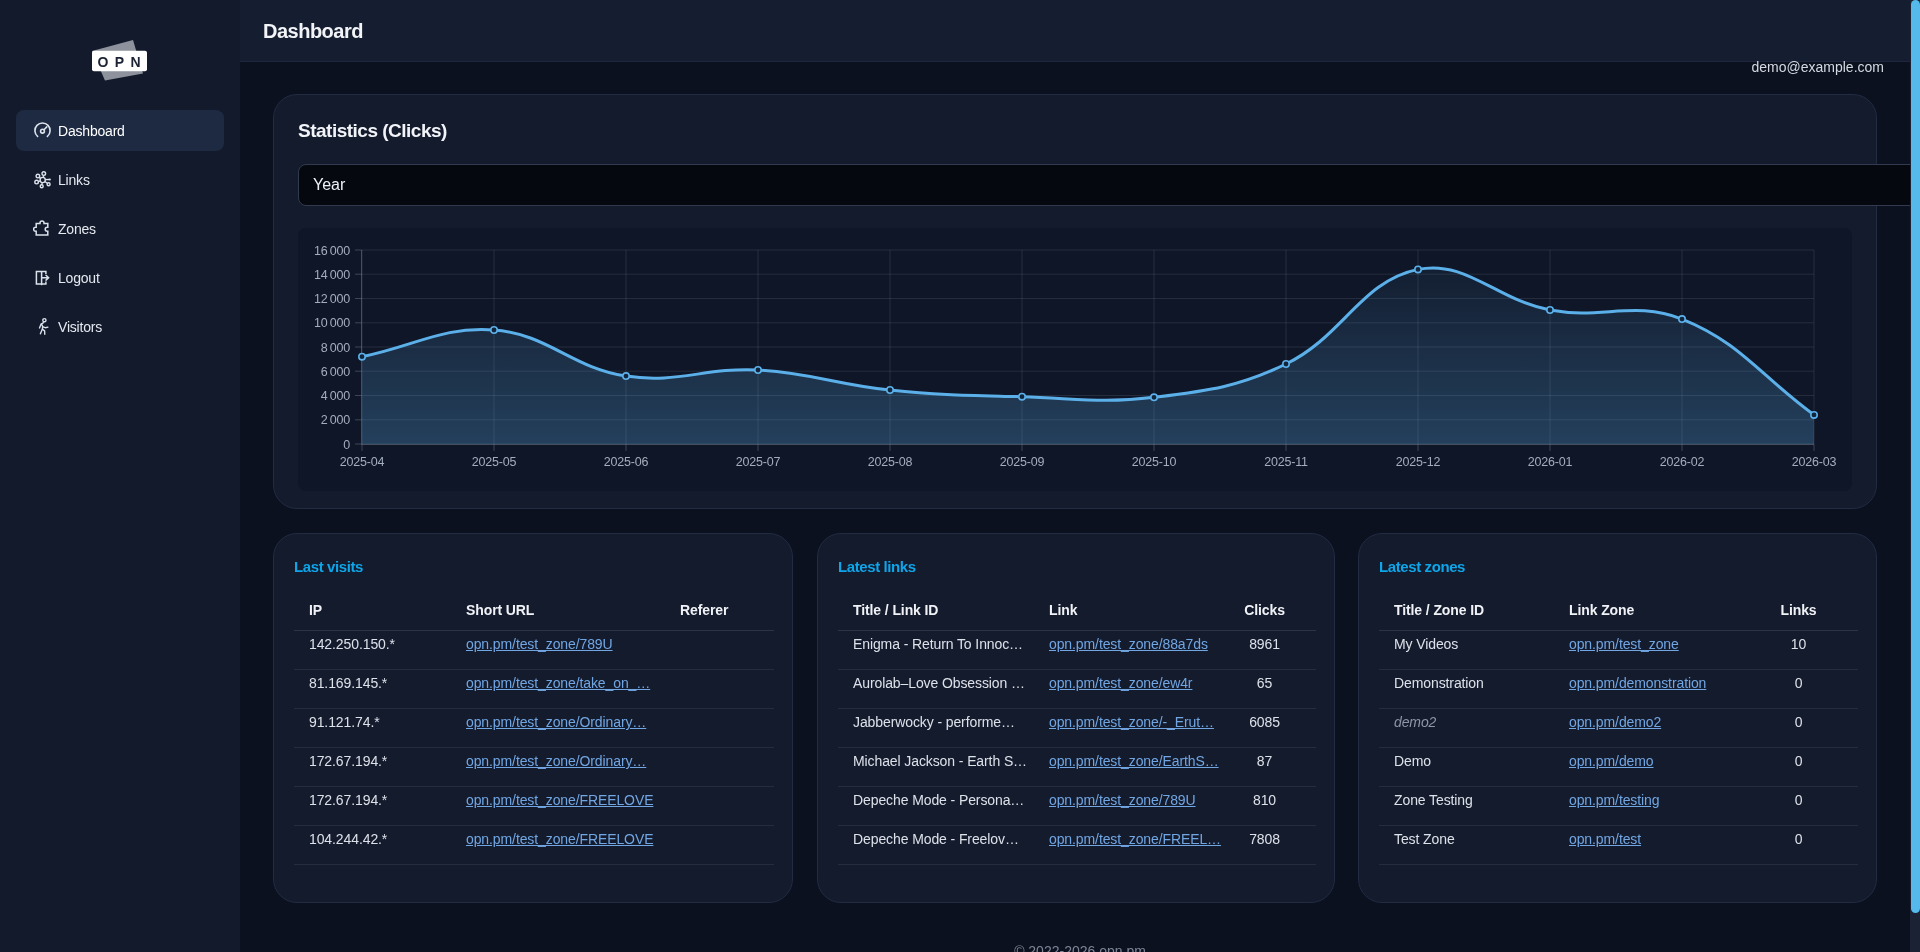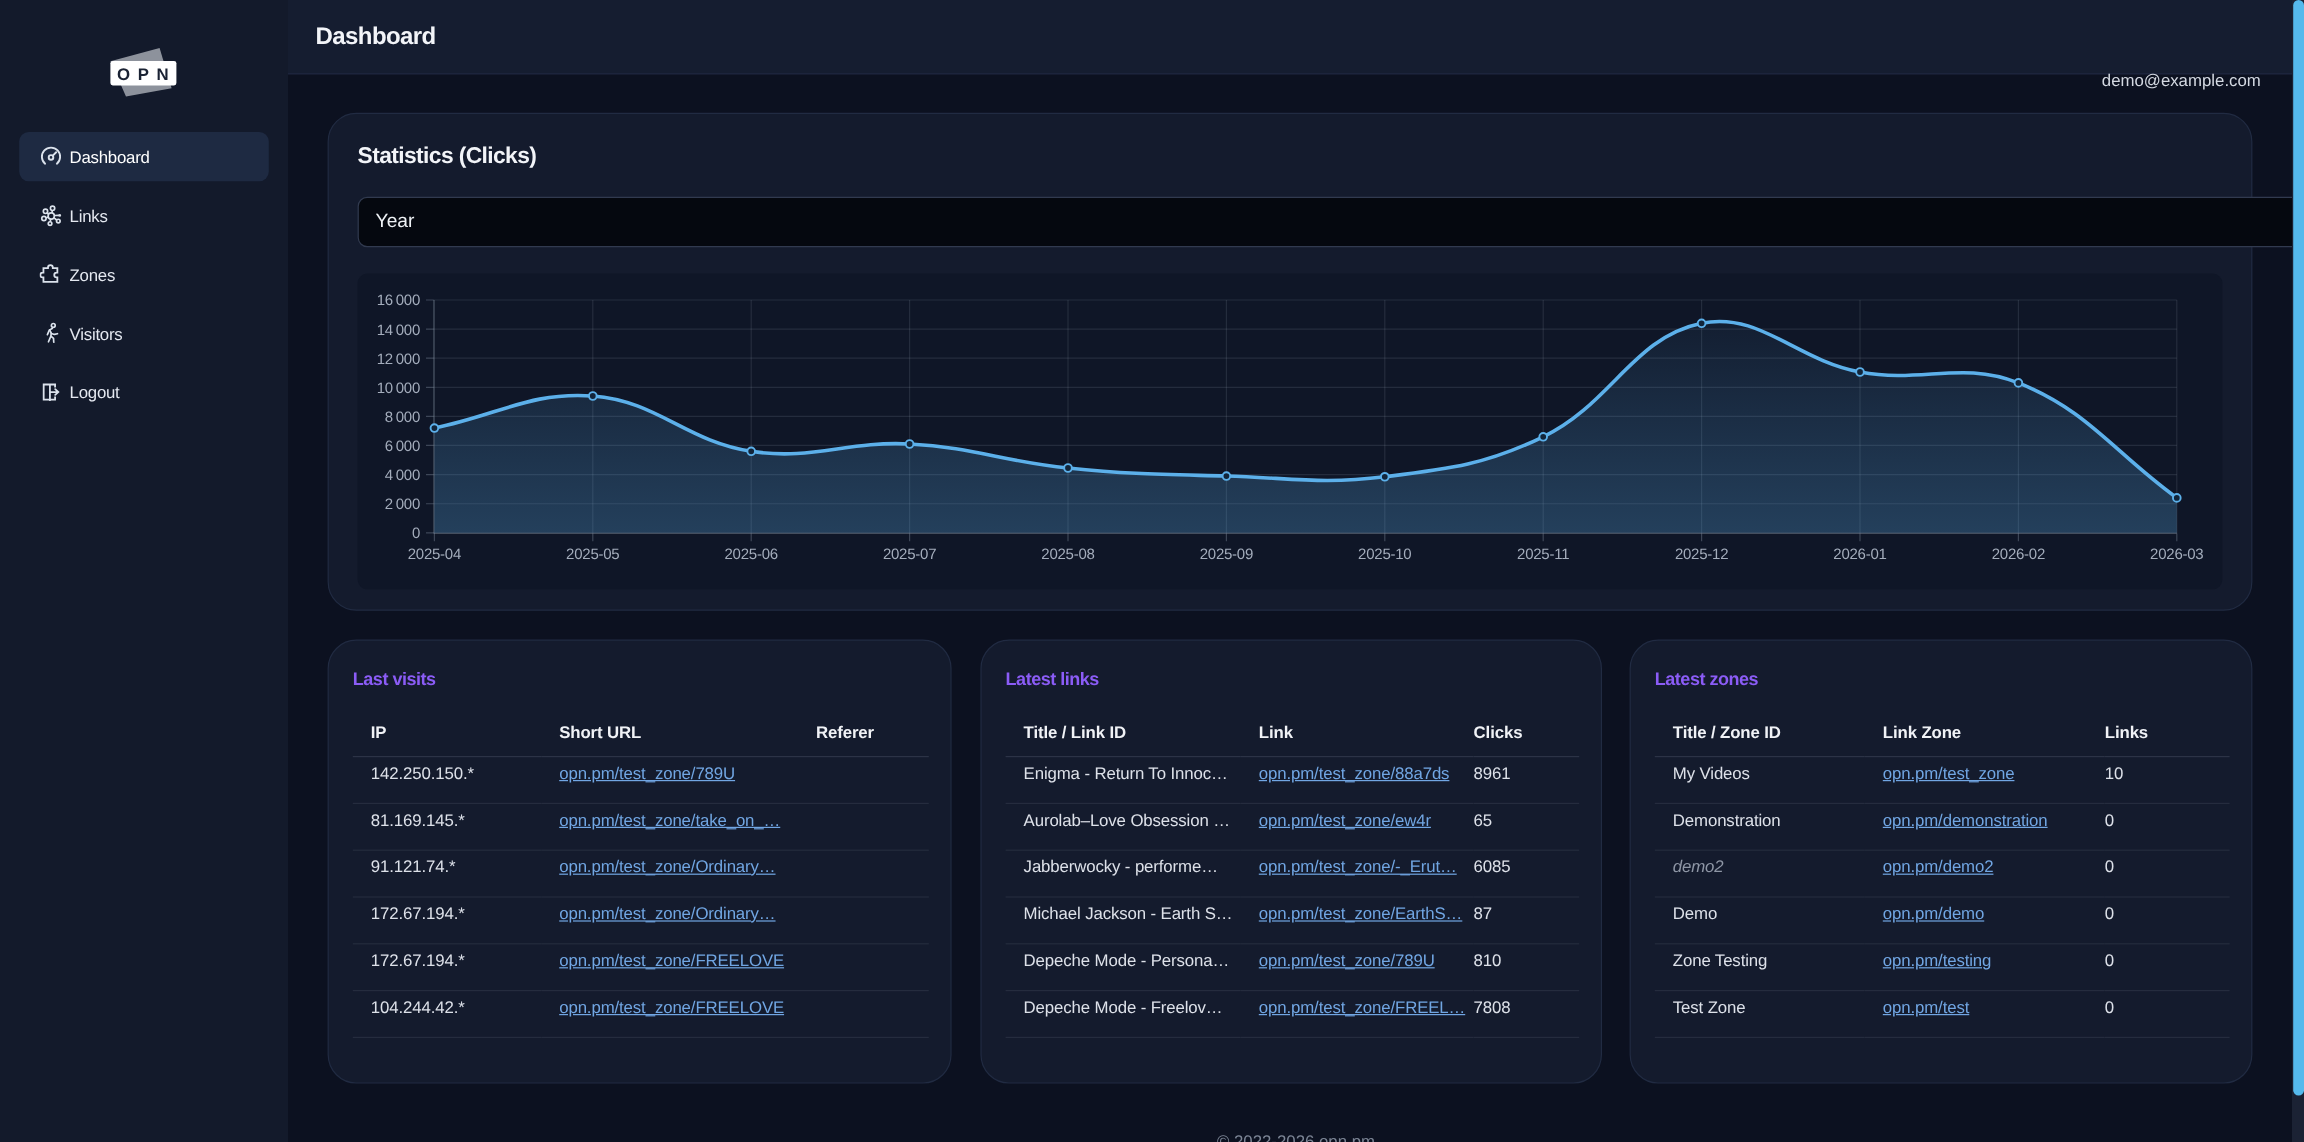--- a/index.html
+++ b/index.html
@@ -16,29 +16,29 @@
 .main { position:absolute; left:240px; top:63px; width:1680px; height:889px; }
 .card { position:absolute; background:#141b2d; border:1px solid #212b42; border-radius:24px; }
 #statcard { left:33px; top:31px; width:1604px; height:415px; }
 #statcard h2 { position:absolute; left:24px; top:25px; font-size:19px; letter-spacing:-0.5px; color:#f2f4f8; font-weight:bold; }
 .select { position:absolute; left:24px; top:69px; width:1850px; height:42px; background:#05080f; border:1px solid #313a4f; border-radius:8px; color:#eef1f5; font-size:16px; line-height:40px; padding-left:14px; }
 .select .chev { position:absolute; right:15px; top:14px; width:11px; height:11px; }
 .chartpanel { position:absolute; left:24px; top:133px; width:1554px; height:263px; background:#0f1627; border-radius:8px; }
 #card1 { left:33px; top:470px; width:520px; height:370px; }
 #card2 { left:577px; top:470px; width:518px; height:370px; }
 #card3 { left:1118px; top:470px; width:519px; height:370px; }
-.card h3 { position:absolute; left:20px; top:24px; font-size:15px; letter-spacing:-0.4px; color:#8b5cf6; font-weight:bold; }
+.card h3 { position:absolute; left:20px; top:24px; font-size:15px; letter-spacing:-0.4px; color:#0ea5e9; font-weight:bold; }
 table { position:absolute; left:20px; top:58px; border-collapse:collapse; font-size:14px; letter-spacing:-0.1px; table-layout:fixed; }
 td, th { white-space:nowrap; overflow:hidden; text-overflow:ellipsis; }
 #card1 table { width:480px; }
 #card2 table { width:478px; }
 #card3 table { width:479px; }
 th { text-align:left; font-weight:bold; color:#f0f2f6; padding:10px 0 12px 15px; border-bottom:1px solid #2c3346; }
 td { color:#dde1e9; padding:0 0 12px 15px; height:39px; border-bottom:1px solid #252c3e; }
-th.num, td.num { text-align:left; padding-right:15px; padding-left:0; }
+th.num, td.num { text-align:center; padding-right:15px; padding-left:0; }
 a { color:#71a6e3; text-decoration:underline; }
 .muted { color:#8e96a5; font-style:italic; }
 .footer { position:absolute; left:240px; top:938px; width:1680px; text-align:center; color:#7d8696; font-size:14px; }
 .sb-track { position:absolute; right:0; top:0; width:10px; height:952px; background:#1b2234; z-index:50; }
 .sb-thumb { position:absolute; right:0.5px; top:0; width:9px; height:913px; background:#55b9ec; border-radius:5px; }
 .axlabel { font-size:12.5px; letter-spacing:-0.2px; fill:#a4adbc; }
 </style>
 </head>
 <body>
 <div class="sidebar">
@@ -71,36 +71,36 @@
       </svg>
       Links
     </div>
     <div class="nav-item">
       <svg width="19" height="19" viewBox="0 0 19 19" fill="none" stroke="#dbe2ec" stroke-width="1.5">
         <path d="M7 4.5 L7 3.9 A2 2 0 0 1 11 3.9 L11 4.5 L14.8 4.5 L14.8 8.2 L14.2 8.2 A2 2 0 0 0 14.2 12.2 L14.8 12.2 L14.8 15.9 L3.2 15.9 L3.2 12.2 L2.6 12.2 A2 2 0 0 1 2.6 8.2 L3.2 8.2 L3.2 4.5 Z"></path>
       </svg>
       Zones
     </div>
     <div class="nav-item">
+      <svg width="19" height="19" viewBox="0 0 19 19" fill="none" stroke="#dbe2ec" stroke-width="1.5">
+        <path d="M12.9 6 L12.9 3.4 L3.4 3.4 L3.4 16 L12.9 16 L12.9 13.4"></path>
+        <path d="M8.6 3.6 L8.6 17.2"></path>
+        <path d="M8.8 9.7 L15 9.7 M13 7.3 L15.6 9.7 L13 12.1" stroke-linecap="round"></path>
+      </svg>
+      Logout
+    </div>
+    <div class="nav-item">
       <svg width="19" height="19" viewBox="0 0 19 19" fill="none" stroke="#dbe2ec" stroke-width="1.4" stroke-linecap="round" stroke-linejoin="round">
         <circle cx="11.4" cy="3.2" r="1.6"></circle>
         <path d="M10.5 5.7 L8.1 7.1 L6.5 10.9"></path>
         <path d="M8.4 6.9 L9.7 9.6 L9.4 12.1 L7.4 16.8"></path>
         <path d="M9.8 9.9 L12.4 10.7 L14.9 10.1"></path>
         <path d="M9.5 12.2 L11.6 13.9 L11.8 17.2"></path>
       </svg>
       Visitors
-    </div>
-    <div class="nav-item">
-      <svg width="19" height="19" viewBox="0 0 19 19" fill="none" stroke="#dbe2ec" stroke-width="1.5">
-        <path d="M12.9 6 L12.9 3.4 L3.4 3.4 L3.4 16 L12.9 16 L12.9 13.4"></path>
-        <path d="M8.6 3.6 L8.6 17.2"></path>
-        <path d="M8.8 9.7 L15 9.7 M13 7.3 L15.6 9.7 L13 12.1" stroke-linecap="round"></path>
-      </svg>
-      Logout
     </div>
   </div>
 </div>
 <div class="topbar">
   <h1>Dashboard</h1>
   <div class="email">demo@example.com</div>
 </div>
 <div class="main">
   <div class="card" id="statcard">
     <h2>Statistics (Clicks)</h2>

